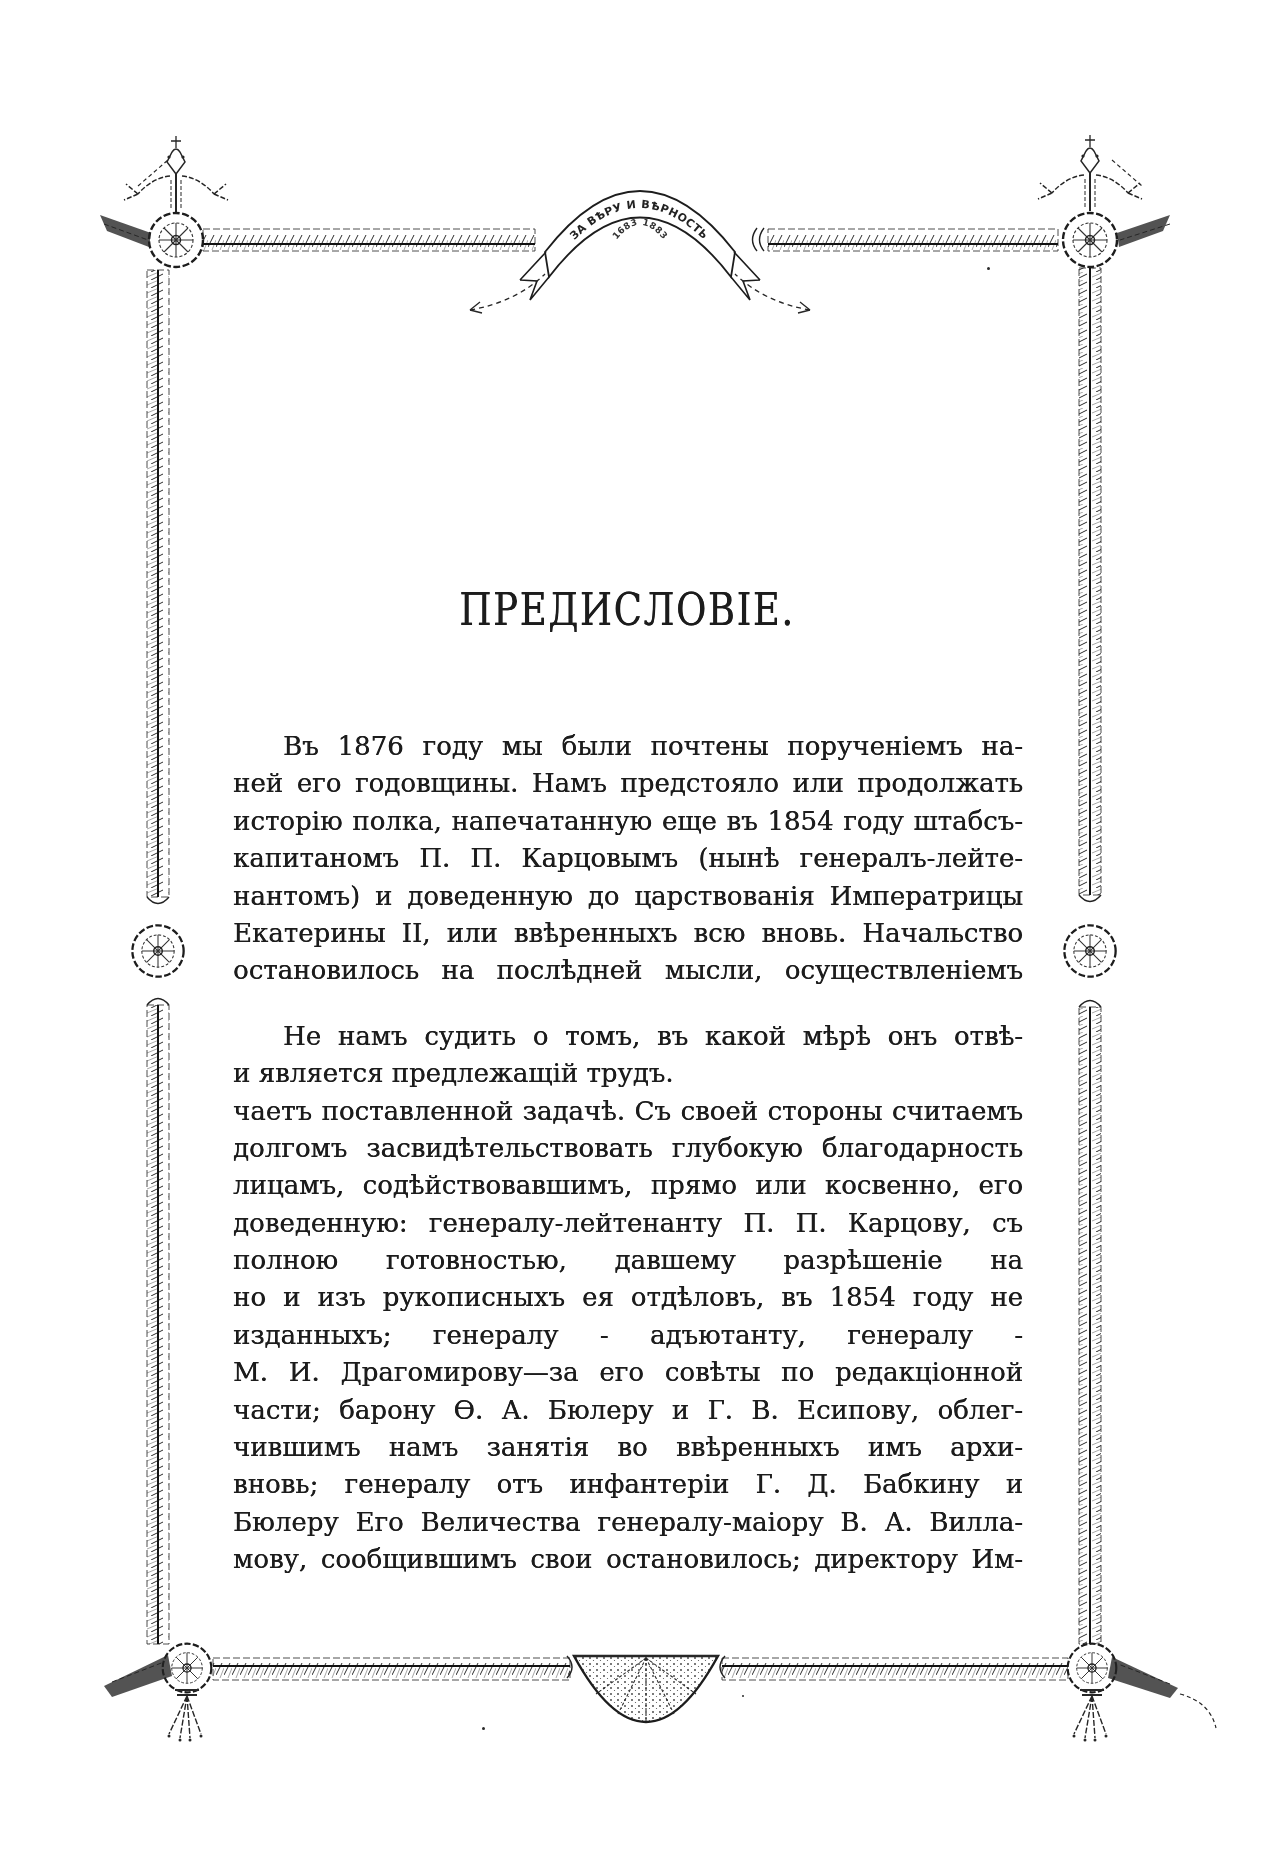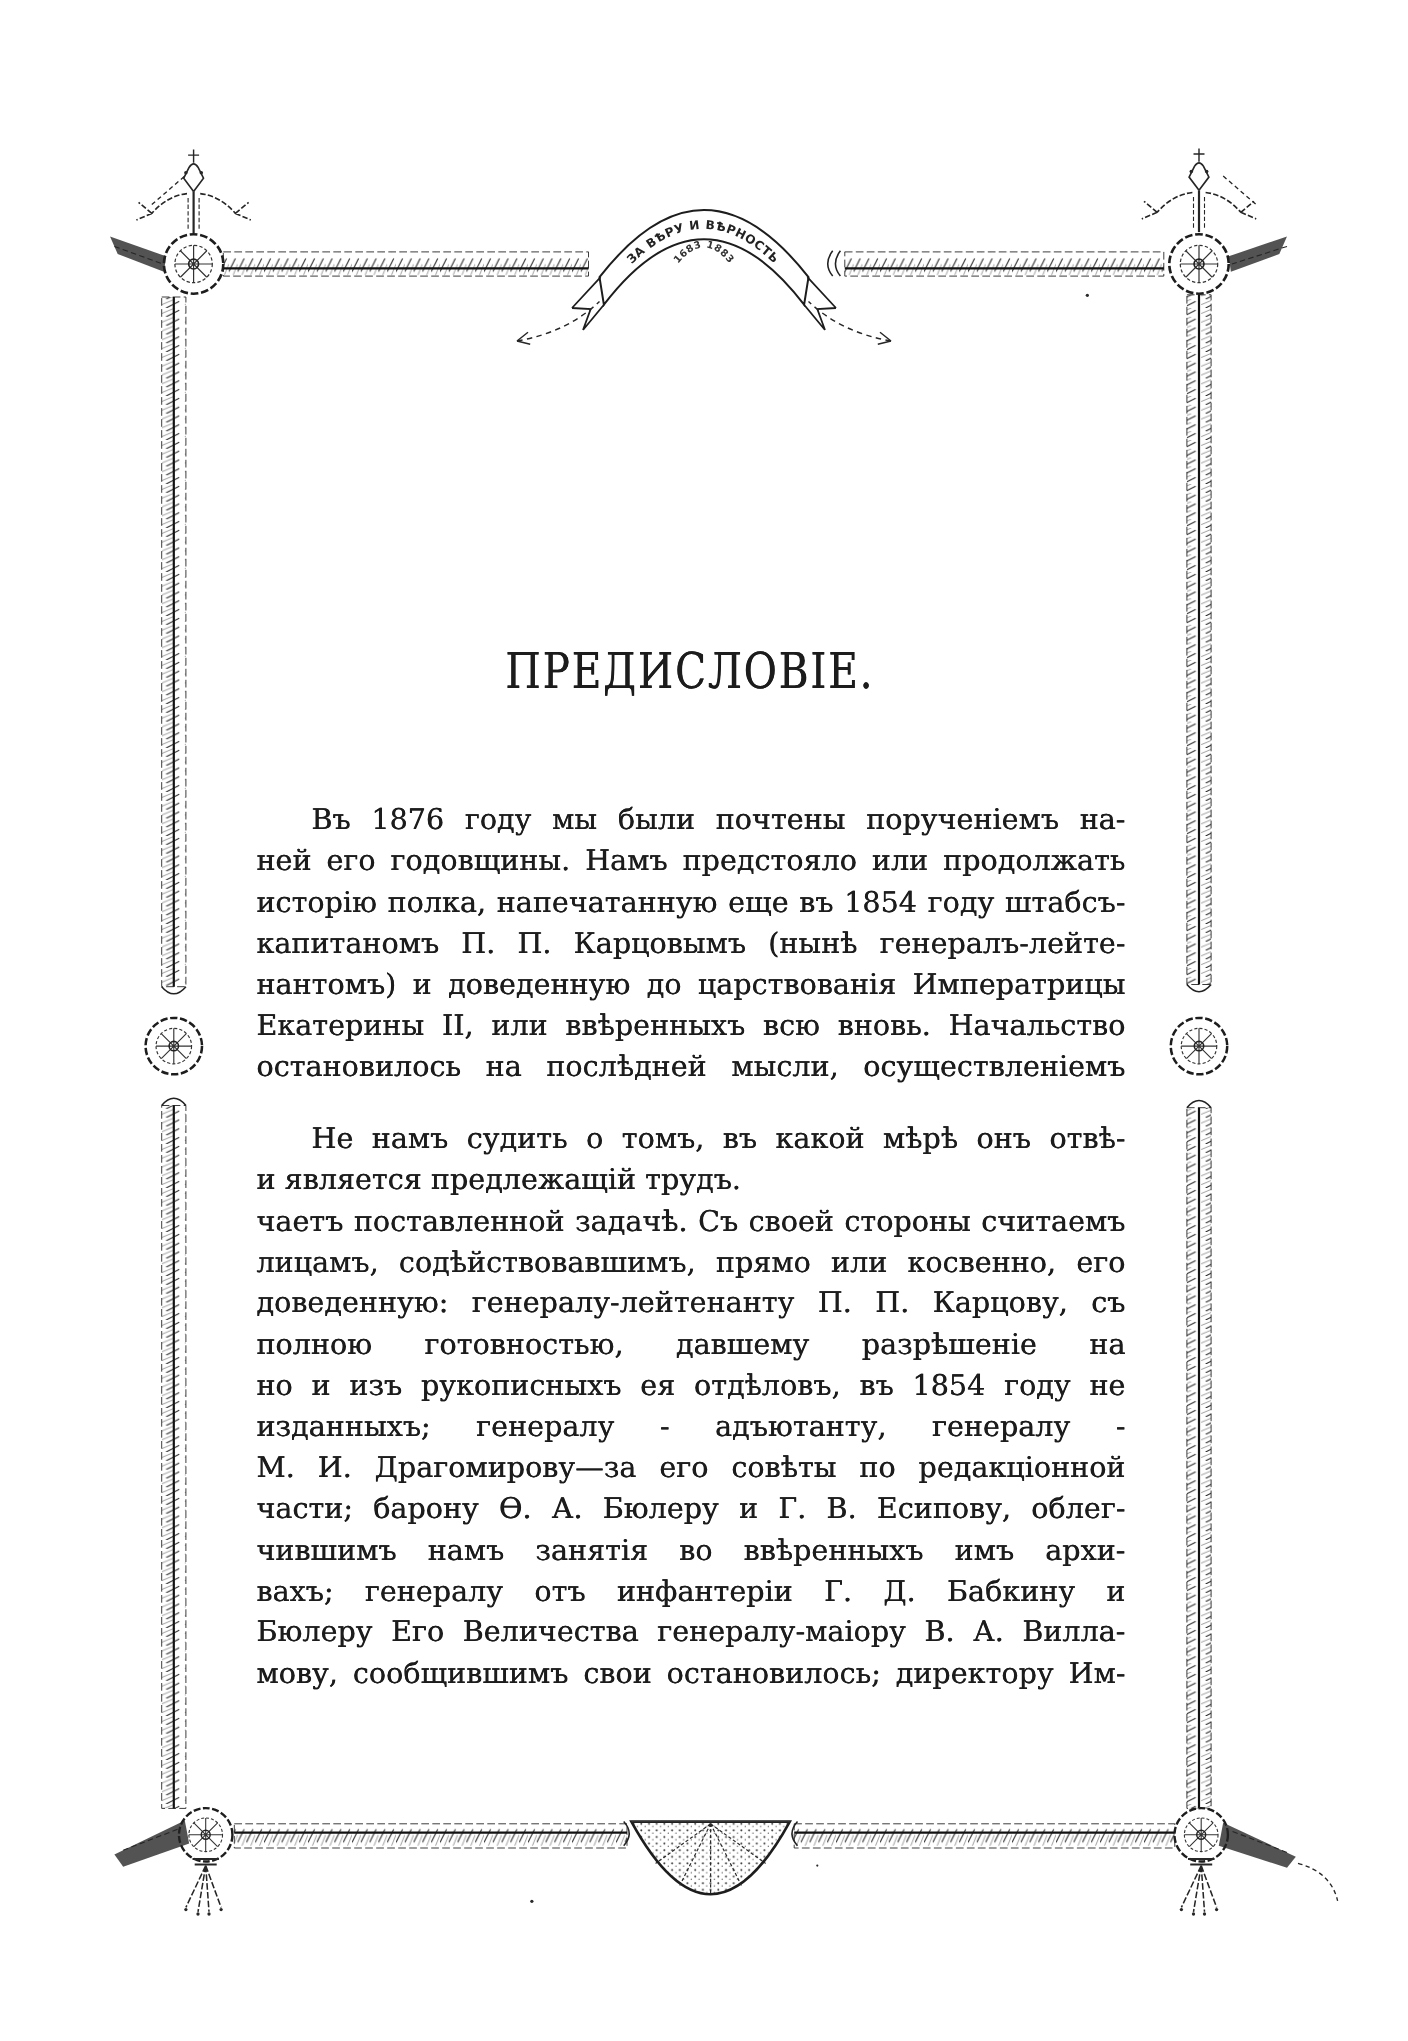--- a/index.html
+++ b/index.html
@@ -186,29 +186,30 @@
       <div class="line indent">Въ 1876 году мы были почтены порученіемъ на-</div>
       <div class="line">ней его годовщины. Намъ предстояло или продолжать</div>
       <div class="line">исторію полка, напечатанную еще въ 1854 году штабсъ-</div>
       <div class="line">капитаномъ П. П. Карцовымъ (нынѣ генералъ-лейте-</div>
       <div class="line">нантомъ) и доведенную до царствованія Императрицы</div>
       <div class="line">Екатерины II, или ввѣренныхъ всю вновь. Начальство</div>
       <div class="line">остановилось на послѣдней мысли, осуществленіемъ коей</div>
       <div class="line indent">Не намъ судить о томъ, въ какой мѣрѣ онъ отвѣ-</div>
       <div class="line no-just">и является предлежащій трудъ.</div>
       <div class="line">чаетъ поставленной задачѣ. Съ своей стороны считаемъ</div>
+      <div class="line">долгомъ засвидѣтельствовать глубокую благодарность</div>
       <div class="line">лицамъ, содѣйствовавшимъ, прямо или косвенно, его</div>
       <div class="line">доведенную: генералу-лейтенанту П. П. Карцову, съ</div>
       <div class="line">полною готовностью, давшему разрѣшеніе на позаимство-</div>
       <div class="line">но и изъ рукописныхъ ея отдѣловъ, въ 1854 году не</div>
       <div class="line">изданныхъ; генералу - адъютанту, генералу - лейтенанту</div>
       <div class="line">М. И. Драгомирову—за его совѣты по редакціонной</div>
       <div class="line">части; барону Ѳ. А. Бюлеру и Г. В. Есипову, облег-</div>
       <div class="line">чившимъ намъ занятія во ввѣренныхъ имъ архи-</div>
-      <div class="line">вахъ; генералу отъ инфантеріи Г. Д. Бабкину и</div>
+      <div class="line">вновь; генералу отъ инфантеріи Г. Д. Бабкину и</div>
       <div class="line">Бюлеру Его Величества генералу-маіору В. А. Вилла-</div>
       <div class="line">мову, сообщившимъ свои остановилось; директору Им-</div>
     </div>
 
   <div class="speck" style="left:987px; top:267px; width:3px; height:3px;"></div>
   <div class="speck" style="left:482px; top:1727px; width:3px; height:3px;"></div>
   <div class="speck" style="left:742px; top:1695px; width:2px; height:2px;"></div>
 </div>
 
 </body></html>

